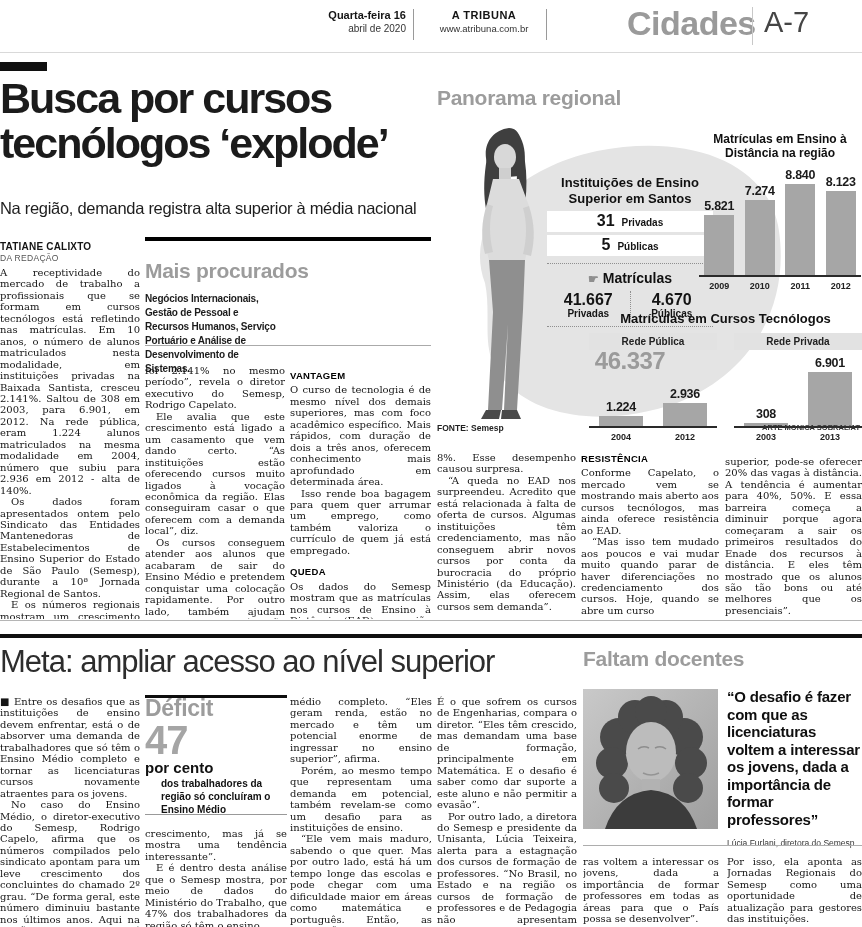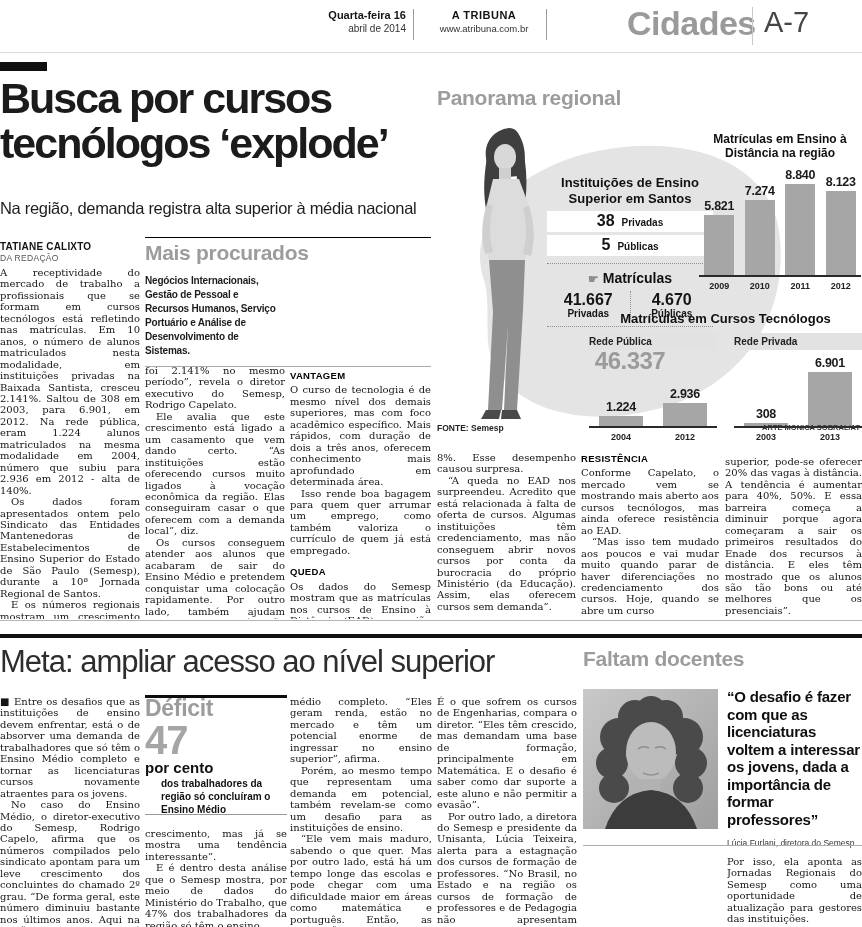--- a/index.html
+++ b/index.html
@@ -36,22 +36,22 @@
           letter-spacing:.3px;margin:10px 0 3px;text-align:left;text-indent:0;color:#000;}
   .kicker.first{margin-top:5px;}
 
   #a1c1{left:0;top:267px;width:140px;height:352px;}
   #a1c2{left:145px;top:365px;width:140px;height:254px;}
   #a1c3{left:290px;top:365px;width:141px;height:254px;}
   #a1c4{left:437px;top:452px;width:139px;height:167px;}
   #a1c5{left:581px;top:448px;width:138px;height:171px;}
   #a1c6{left:725px;top:456px;width:137px;height:163px;}
 
-  .mais-box{position:absolute;left:145px;top:237px;width:286px;height:130px;
-            border-top:1px solid #000000;border-bottom:1px solid #aaa;box-sizing:border-box;padding-top:3px;}
+  .mais-box{position:absolute;left:145px;top:237px;width:286px;height:109px;
+            border-top:4px solid #000000;border-bottom:1px solid #aaa;box-sizing:border-box;padding-top:18px;}
   .gray-title{font-weight:bold;color:#9c9c9c;letter-spacing:-.3px;margin:0;}
   .mais-box .gray-title{font-size:21px;}
   .mp-cols{display:flex;gap:16px;margin-top:9px;}
   .mp-cols p{margin:0;font-weight:bold;font-size:10px;line-height:1.4;letter-spacing:-.2px;color:#1c1c1c;width:133px;}
 
   
   .pan-title{position:absolute;left:437px;top:86px;font-size:21px;}
   .blob{position:absolute;left:447px;top:113px;width:348px;height:322px;}
   .woman{position:absolute;left:455px;top:126px;width:112px;height:300px;}
   .inst{position:absolute;left:547px;top:175px;width:166px;text-align:center;}
@@ -78,21 +78,21 @@
   .chart2 .chart-title{font-size:13px;}
   .bars{display:flex;align-items:flex-end;justify-content:space-around;border-bottom:2px solid #2a2a2a;}
   .chart1 .bars{height:112px;margin-top:3px;}
   .bar-cell{display:flex;flex-direction:column;align-items:center;justify-content:flex-end;flex:1;}
   .bar-val{font-weight:bold;font-size:12.5px;line-height:1;letter-spacing:-.3px;margin-bottom:3px;color:#1a1a1a;}
   .bar{width:30px;background:#a6a6a6;}
   .years{display:flex;}
   .year{flex:1;text-align:center;font-weight:bold;font-size:9px;color:#222;padding-top:4px;}
   .groups{display:flex;justify-content:space-between;margin-top:7px;}
   .group{width:128px;}
-  .gbox{background:#e2e2e2;font-weight:bold;font-size:10px;line-height:17px;height:17px;color:#222;}
+  .gbox{background:#e2e2e2;text-align:center;font-weight:bold;font-size:10px;line-height:17px;height:17px;color:#222;}
   .group .bars{height:76px;}
   .group .bar{width:44px;}
 
   
   .rule-thin{position:absolute;left:0;top:620px;width:862px;height:1px;background:#b5b5b5;}
   .rule-thick{position:absolute;left:0;top:634px;width:862px;height:4px;background:#101010;}
 
   
   .headline2{position:absolute;left:0;top:644px;width:578px;margin:0;font-size:31px;font-weight:normal;
              letter-spacing:-1px;color:#2d2d2d;white-space:nowrap;}
@@ -117,21 +117,21 @@
   #fd2{left:727px;top:856px;width:135px;height:68px;}
 </style>
 </head>
 <body>
 
 <div class="page">
 
   <div class="masthead">
     <div class="date-block">
       <div class="date1">Quarta-feira 16</div>
-      <div class="date2">abril de 2014</div>
+      <div class="date2">abril de 2020</div>
     </div>
     <div class="vrule" style="left:413px;top:9px;height:31px;"></div>
     <div class="brand-block">
       <div class="brand">A TRIBUNA</div>
       <div class="brand-url">www.atribuna.com.br</div>
     </div>
     <div class="vrule" style="left:546px;top:9px;height:31px;"></div>
     <div class="section-name">Cidades</div>
     <div class="vrule" style="left:752px;top:7px;height:38px;background:#c8c8c8;"></div>
     <div class="page-num">A-7</div>
@@ -192,21 +192,21 @@
     <path d="M32,78 C26,96 26,112 30,128 L38,126 C34,110 34,94 38,80 Z" fill="#cfcfcf"></path>
     <path d="M74,80 C80,98 80,114 76,130 L68,128 C72,112 72,96 68,82 Z" fill="#cfcfcf"></path>
     <path d="M34,134 L70,134 L68,184 L62,284 L49,284 L53,198 L47,284 L33,284 L38,186 Z" fill="#8f8f8f"></path>
     <path d="M47,284 L62,284 L66,293 L46,293 Z" fill="#4a4a4a"></path>
     <path d="M31,284 L46,284 L44,293 L26,293 Z" fill="#4a4a4a"></path>
   </svg>
 
   <div class="inst">
     <div class="inst-title">Instituições de Ensino Superior em Santos</div>
     <div class="inst-row">
-      <span class="num">38</span>
+      <span class="num">31</span>
       <span class="lbl">Privadas</span>
     </div>
     <div class="inst-row">
       <span class="num">5</span>
       <span class="lbl">Públicas</span>
     </div>
     <div class="dotted"></div>
     <div class="mat-title">
       <span class="hand">☛</span><span>Matrículas</span>
     </div>
@@ -372,17 +372,20 @@
     <rect x="59" y="90" width="18" height="14" fill="#b2b2b2"></rect>
     <path d="M22,140 q12,-36 46,-39 q34,3 46,39 Z" fill="#3c3c3c"></path>
   </svg>
 
   <div class="quote-block">
     <div class="quote">“O desafio é fazer com que as licenciaturas voltem a interessar os jovens, dada a importância de formar professores”</div>
     <div class="quote-caption">Lúcia Furlani, diretora do Semesp</div>
   </div>
 
   <div class="fd-rule"></div>
+  <div class="col serif" id="fd1">
+      <p>ras voltem a interessar os jovens, dada a importância de formar professores em todas as áreas para que o País possa se desenvolver”.</p>
+    </div>
   <div class="col serif" id="fd2">
       <p>Por isso, ela aponta as Jornadas Regionais do Semesp como uma oportunidade de atualização para gestores das instituições.</p>
     </div>
 
 </div>
 
 </body></html>

